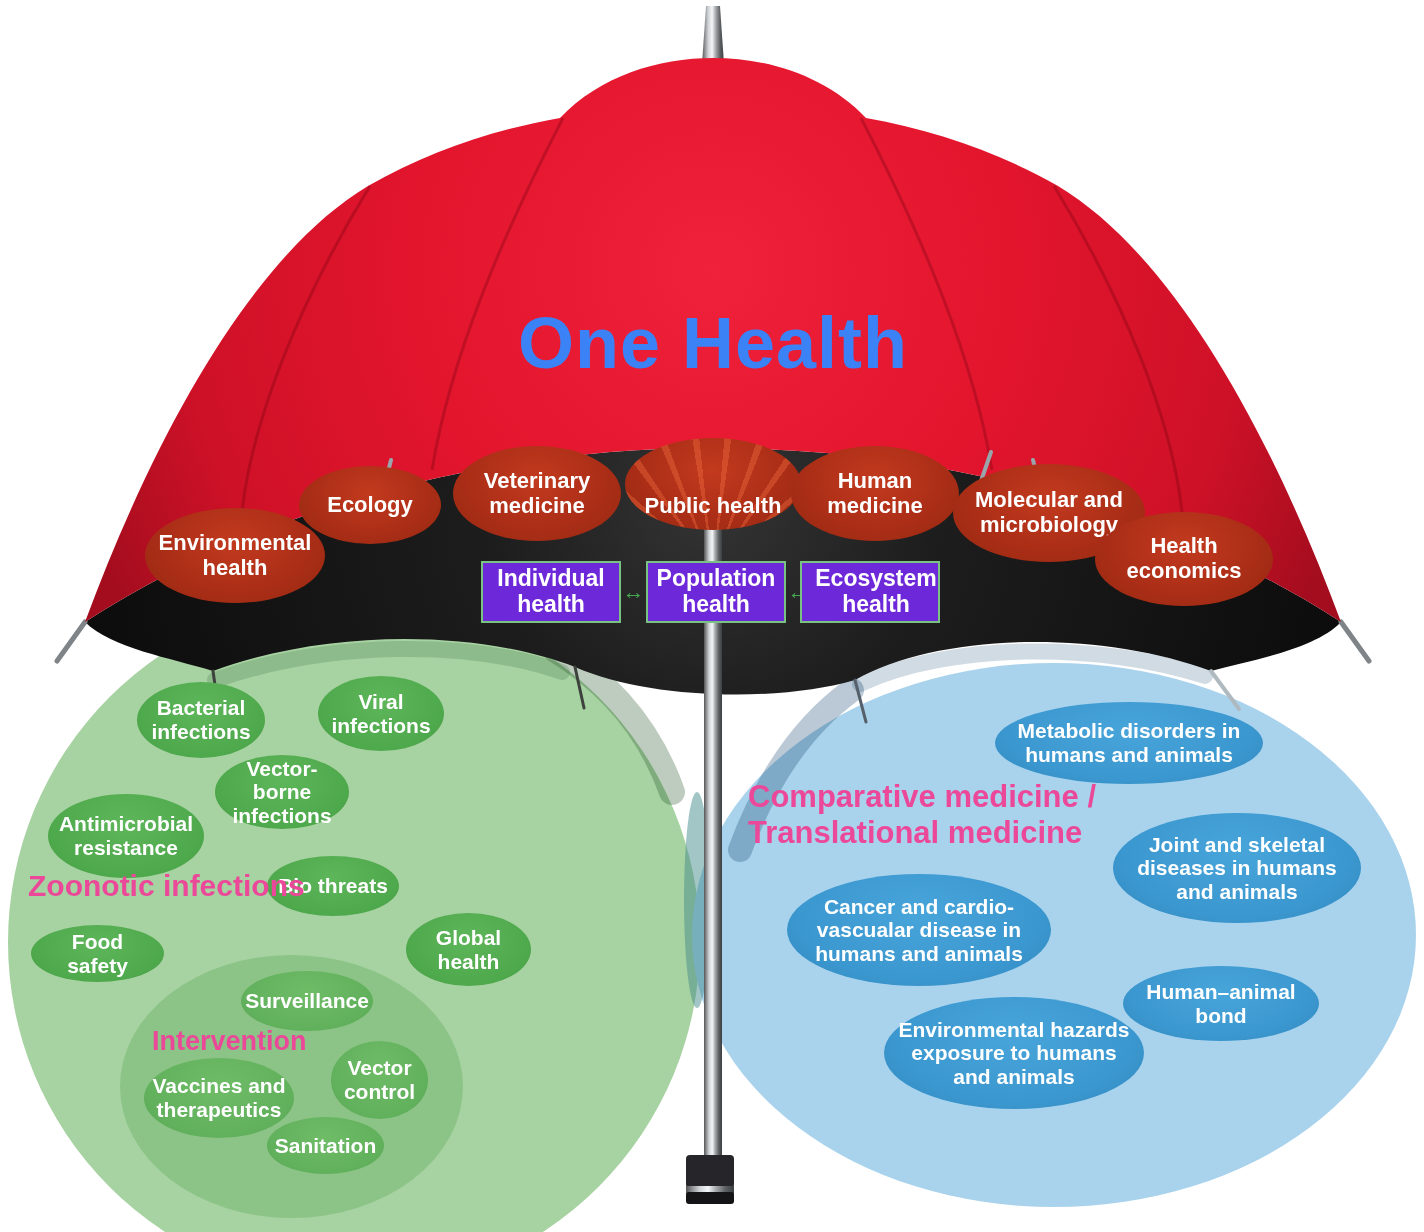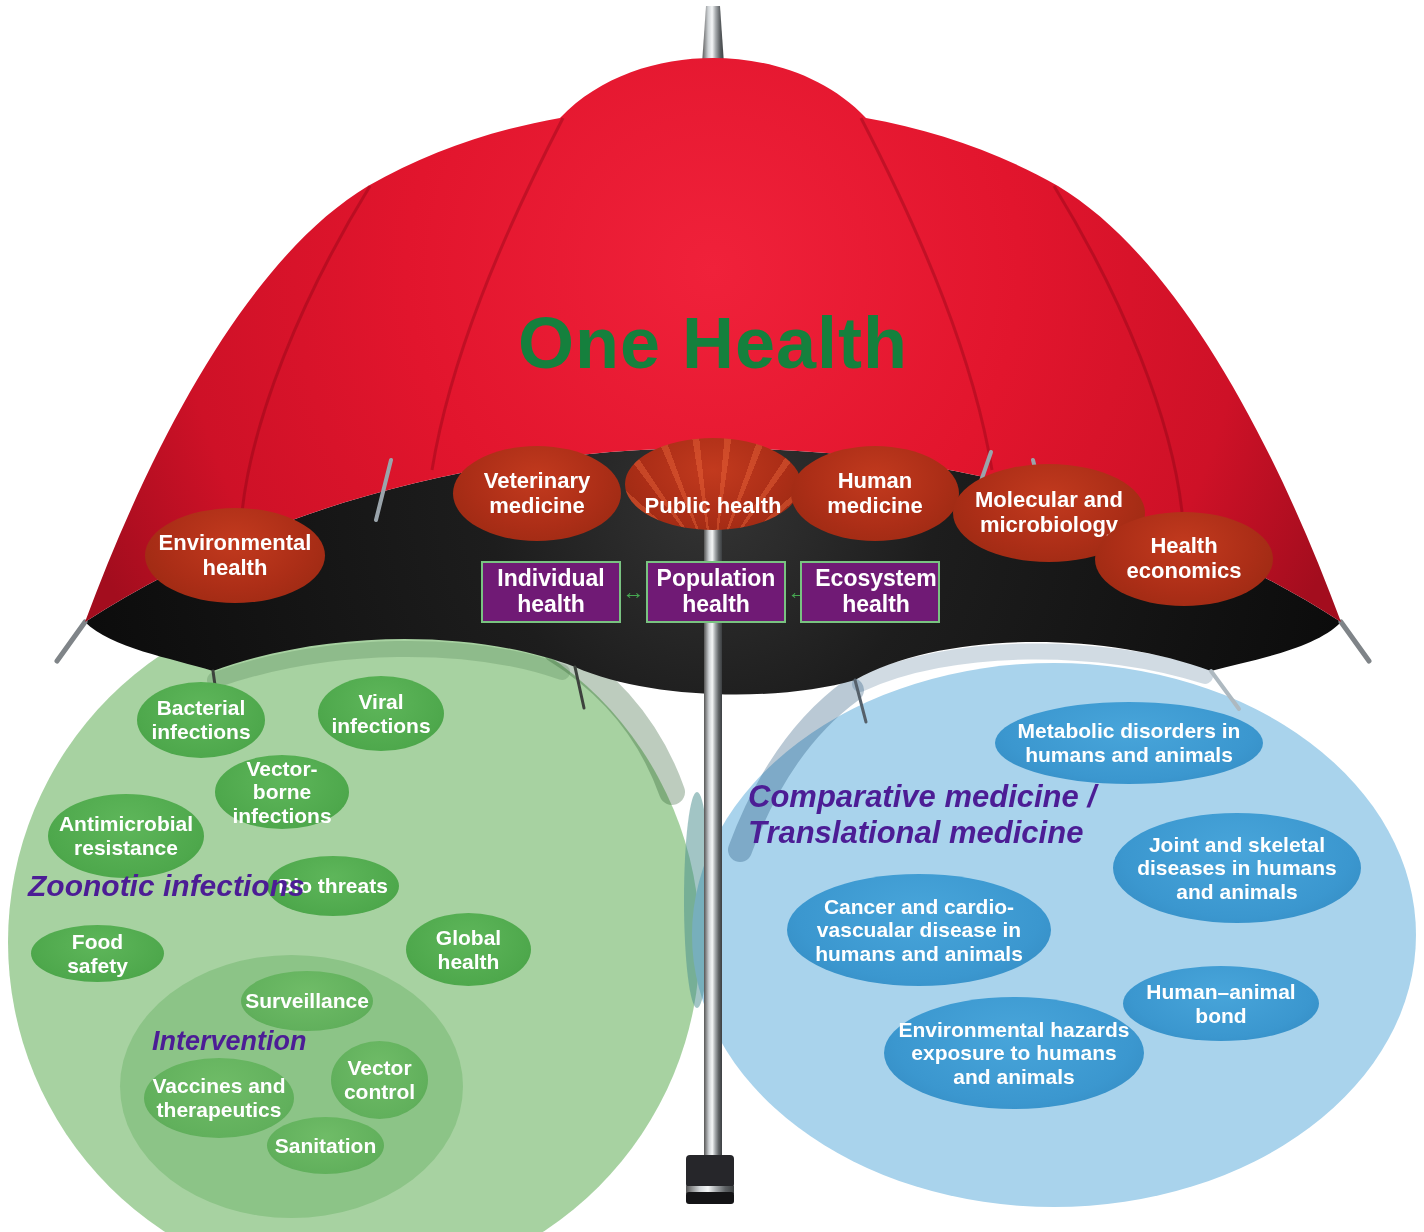--- a/index.html
+++ b/index.html
@@ -19,27 +19,27 @@
          font-size:21px;}
   .e-green2{background:radial-gradient(ellipse at 50% 35%, #6fbc67 0%, #61b05c 70%, #55a251 100%);
          font-size:21px;}
   .e-blue{background:radial-gradient(ellipse at 50% 35%, #48a5da 0%, #3b97cf 65%, #3287bd 100%);
          font-size:21px;}
   .hub{overflow:hidden;}
   .hub::after{content:"";position:absolute;inset:-4px;border-radius:50%;
        background:repeating-conic-gradient(from 200deg at 50% 135%,
          rgba(255,120,70,0) 0deg 11deg, rgba(255,120,70,.33) 11deg 14deg);}
   .hub span{position:relative;z-index:1;margin-top:44px;}
-  .gbox{position:absolute;background:#701a75;border:2px solid #79c281;display:flex;align-items:center;
+  .gbox{position:absolute;background:#6d28d9;border:2px solid #79c281;display:flex;align-items:center;
         justify-content:center;text-align:center;color:#fff;font-weight:700;font-size:23px;
         line-height:1.12;box-sizing:border-box;z-index:10;}
   .arrow{position:absolute;color:#46a751;font-weight:700;font-size:22px;line-height:28px;
          text-align:center;z-index:10;}
-  .heading{position:absolute;color:#4c1d95;font-weight:700;z-index:10;white-space:nowrap;font-style:italic;}
-  .title{position:absolute;left:413px;top:302px;width:600px;text-align:center;color:#15803d;
+  .heading{position:absolute;color:#ec4899;font-weight:700;z-index:10;white-space:nowrap;}
+  .title{position:absolute;left:413px;top:302px;width:600px;text-align:center;color:#3b82f6;
          font-weight:700;font-size:72px;letter-spacing:1px;z-index:10;}
 </style>
 </head>
 <body>
 
 <div class="stage">
 
   <div class="circle green-big" style="left:8px;top:596px;width:692px;height:692px;"></div>
   <div class="circle green-inner" style="left:120px;top:955px;width:343px;height:263px;"></div>
   <div class="circle blue-big" style="left:692px;top:663px;width:724px;height:544px;"></div>
@@ -122,20 +122,21 @@
 
     <rect x="704" y="450" width="18" height="707" fill="url(#metal)"></rect>
     <rect x="686" y="1155" width="48" height="33" rx="4" fill="#26262a"></rect>
     <rect x="686" y="1186" width="48" height="8" fill="url(#metal)"></rect>
     <rect x="686" y="1192" width="48" height="12" rx="3" fill="#141416"></rect>
   </svg>
 
   <div class="title">One Health</div>
 
   <div class="ell e-red" style="left:145px;top:508px;width:180px;height:95px;">Environmental health</div>
+  <div class="ell e-red" style="left:299px;top:466px;width:142px;height:78px;">Ecology</div>
   <div class="ell e-red" style="left:453px;top:446px;width:168px;height:95px;">Veterinary medicine</div>
   <div class="ell e-red hub" style="left:625px;top:438px;width:176px;height:92px;">
       <span>Public health</span>
     </div>
   <div class="ell e-red" style="left:791px;top:446px;width:168px;height:95px;">Human medicine</div>
   <div class="ell e-red" style="left:953px;top:464px;width:192px;height:98px;">Molecular and microbiology</div>
   <div class="ell e-red" style="left:1095px;top:512px;width:178px;height:94px;">Health economics</div>
 
   <div class="gbox" style="left:481px;top:561px;width:140px;height:62px;">Individual health</div>
   <div class="arrow" style="left:620px;top:578px;width:27px;">↔</div>

